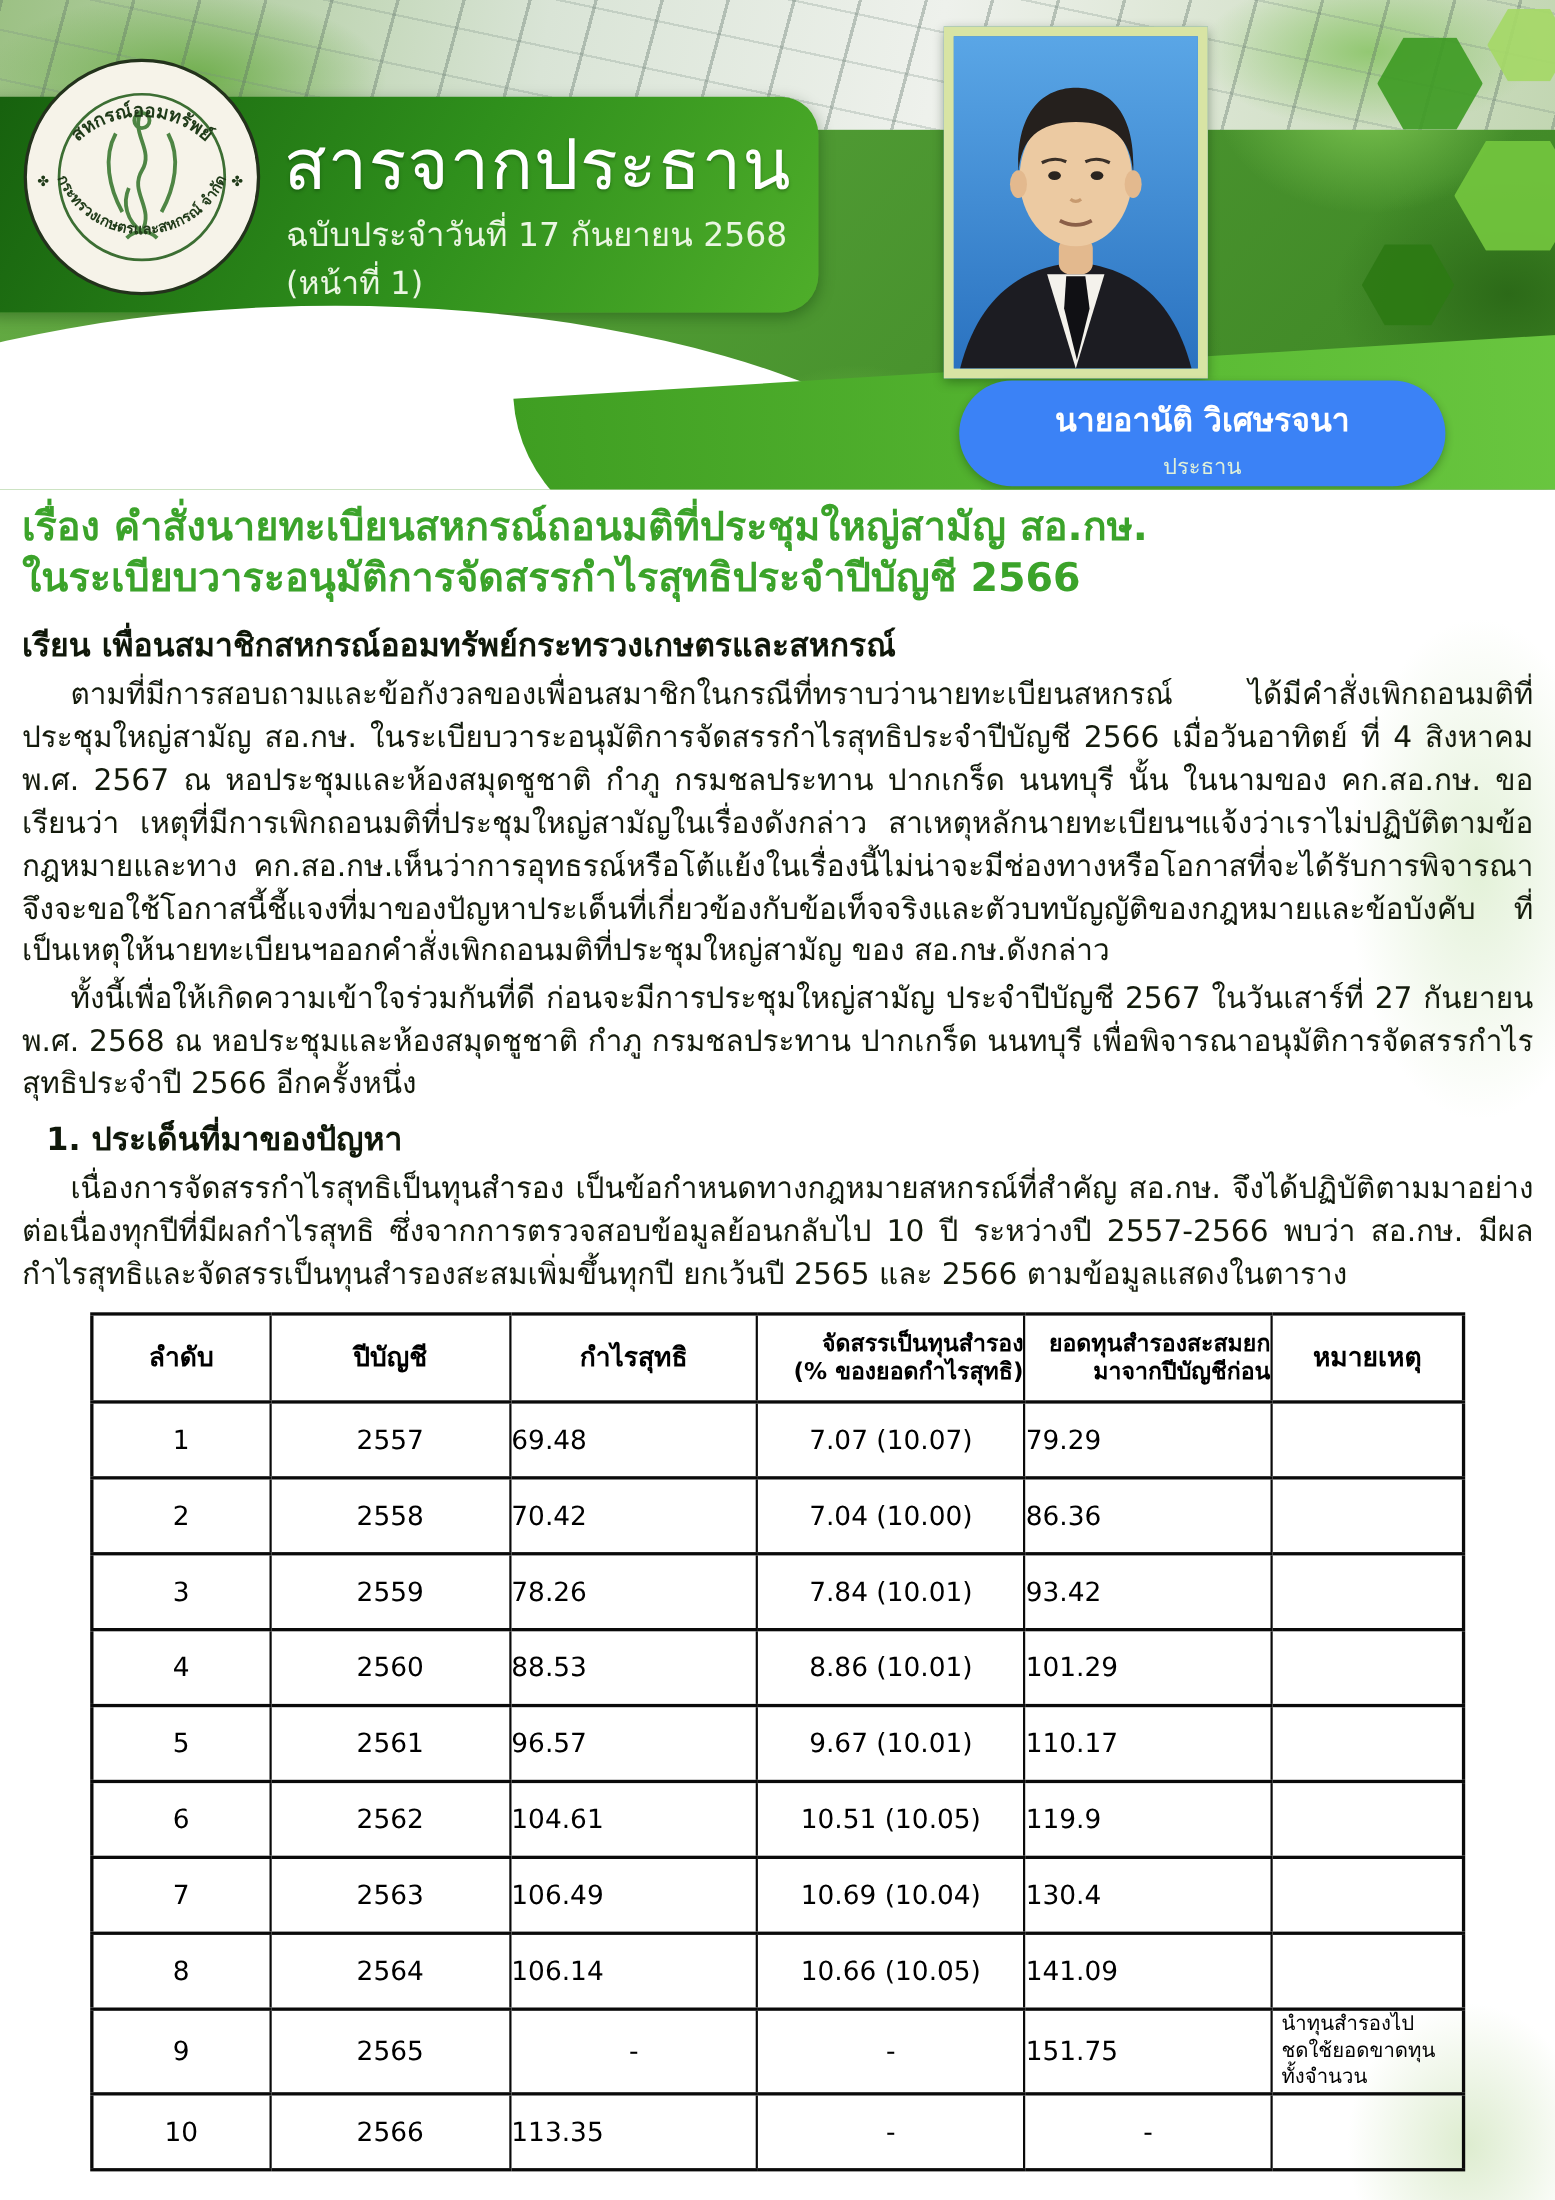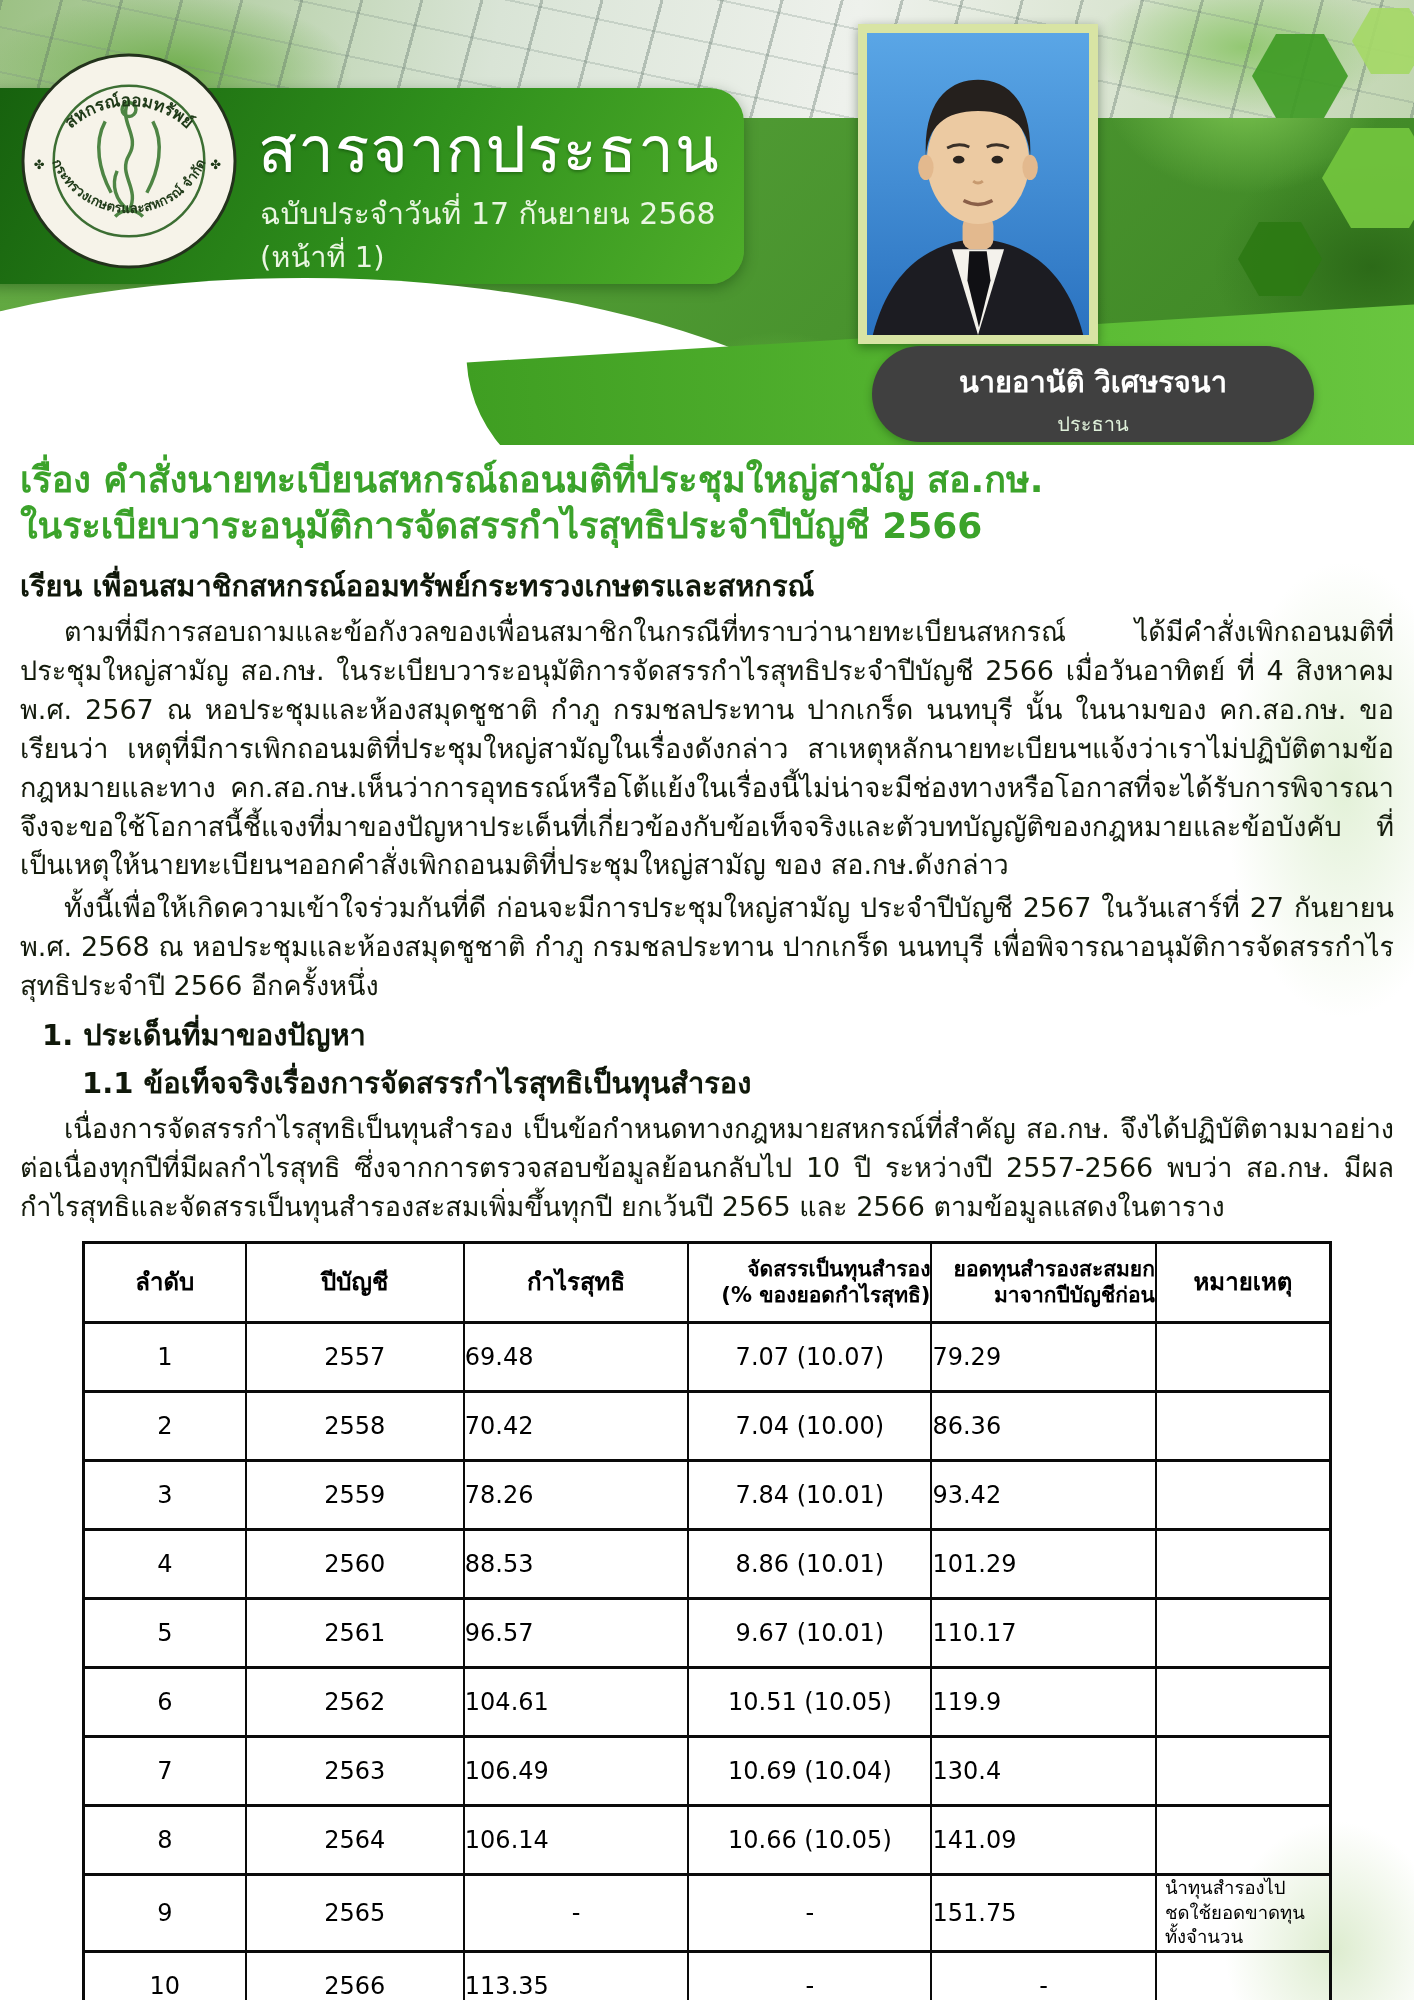--- a/index.html
+++ b/index.html
@@ -51,21 +51,21 @@
   .wave   { position:absolute; left:-330px; top:278px; width:1270px; height:540px; background:#ffffff; border-radius:50%; z-index:3; }
   .swoosh { position:absolute; left:470px; top:330px; width:1060px; height:140px;
             background:linear-gradient(90deg,#3f9e22,#5cbc35 60%,#6ec943);
             border-radius:0 0 0 150px; transform:rotate(-3.5deg); z-index:3; }
 
   .portrait { position:absolute; left:858px; top:24px; width:240px; height:320px;
               border:9px solid #d8e4a4; background:#3d85cc; z-index:5; box-shadow:0 3px 10px rgba(0,30,0,.4); }
   .portrait svg { display:block; width:100%; height:100%; }
 
   .name-pill { position:absolute; left:872px; top:346px; width:442px; height:96px;
-               background:#404040; border-radius:50px; z-index:6; text-align:center;
+               background:#3b82f6; border-radius:50px; z-index:6; text-align:center;
                box-shadow:0 3px 8px rgba(0,30,0,.3); }
   .name-pill .nm { margin-top:13px; color:#ffffff; font-size:29px; font-weight:700; }
   .name-pill .tl { margin-top:3px;  color:#dff0da; font-size:20px; }
 
   
   .watermark { position:absolute; z-index:0; pointer-events:none; }
   .wm1 { right:-50px; top:560px;  width:240px; height:460px; background:radial-gradient(ellipse at center,#e3f1d8 0%,rgba(227,241,216,0) 70%); }
   .wm2 { right:-30px; top:1820px; width:220px; height:260px; background:radial-gradient(ellipse at center,#ddeccf 0%,rgba(221,236,207,0) 70%); }
 
   .content { position:relative; z-index:1; padding:0 20px; }
@@ -172,21 +172,20 @@
 <div class="content">
   <div class="subject">
     <div>เรื่อง คำสั่งนายทะเบียนสหกรณ์ถอนมติที่ประชุมใหญ่สามัญ สอ.กษ.</div>
     <div>ในระเบียบวาระอนุมัติการจัดสรรกำไรสุทธิประจำปีบัญชี 2566</div>
   </div>
 
   <div class="salutation">เรียน เพื่อนสมาชิกสหกรณ์ออมทรัพย์กระทรวงเกษตรและสหกรณ์</div>
   <div class="para indent">ตามที่มีการสอบถามและข้อกังวลของเพื่อนสมาชิกในกรณีที่ทราบว่านายทะเบียนสหกรณ์ ได้มีคำสั่งเพิกถอนมติที่ประชุมใหญ่สามัญ สอ.กษ. ในระเบียบวาระอนุมัติการจัดสรรกำไรสุทธิประจำปีบัญชี 2566 เมื่อวันอาทิตย์ ที่ 4 สิงหาคม พ.ศ. 2567 ณ หอประชุมและห้องสมุดชูชาติ กำภู กรมชลประทาน ปากเกร็ด นนทบุรี นั้น ในนามของ คก.สอ.กษ. ขอเรียนว่า เหตุที่มีการเพิกถอนมติที่ประชุมใหญ่สามัญในเรื่องดังกล่าว สาเหตุหลักนายทะเบียนฯแจ้งว่าเราไม่ปฏิบัติตามข้อกฎหมายและทาง คก.สอ.กษ.เห็นว่าการอุทธรณ์หรือโต้แย้งในเรื่องนี้ไม่น่าจะมีช่องทางหรือโอกาสที่จะได้รับการพิจารณา จึงจะขอใช้โอกาสนี้ชี้แจงที่มาของปัญหาประเด็นที่เกี่ยวข้องกับข้อเท็จจริงและตัวบทบัญญัติของกฎหมายและข้อบังคับ ที่เป็นเหตุให้นายทะเบียนฯออกคำสั่งเพิกถอนมติที่ประชุมใหญ่สามัญ ของ สอ.กษ.ดังกล่าว</div>
   <div class="para indent">ทั้งนี้เพื่อให้เกิดความเข้าใจร่วมกันที่ดี ก่อนจะมีการประชุมใหญ่สามัญ ประจำปีบัญชี 2567 ในวันเสาร์ที่ 27 กันยายน พ.ศ. 2568 ณ หอประชุมและห้องสมุดชูชาติ กำภู กรมชลประทาน ปากเกร็ด นนทบุรี เพื่อพิจารณาอนุมัติการจัดสรรกำไรสุทธิประจำปี 2566 อีกครั้งหนึ่ง</div>
   <div class="sec-h">1. ประเด็นที่มาของปัญหา</div>
-  <div class="sec-sh">1.1 ข้อเท็จจริงเรื่องการจัดสรรกำไรสุทธิเป็นทุนสำรอง</div>
   <div class="para indent">เนื่องการจัดสรรกำไรสุทธิเป็นทุนสำรอง เป็นข้อกำหนดทางกฎหมายสหกรณ์ที่สำคัญ สอ.กษ. จึงได้ปฏิบัติตามมาอย่างต่อเนื่องทุกปีที่มีผลกำไรสุทธิ ซึ่งจากการตรวจสอบข้อมูลย้อนกลับไป 10 ปี ระหว่างปี 2557-2566 พบว่า สอ.กษ. มีผลกำไรสุทธิและจัดสรรเป็นทุนสำรองสะสมเพิ่มขึ้นทุกปี ยกเว้นปี 2565 และ 2566 ตามข้อมูลแสดงในตาราง</div>
 
   <table class="profit">
     <colgroup>
       <col style="width:13%">
         <col style="width:17.5%">
         <col style="width:18%">
       <col style="width:19.5%">
         <col style="width:18%">
         <col style="width:14%">

